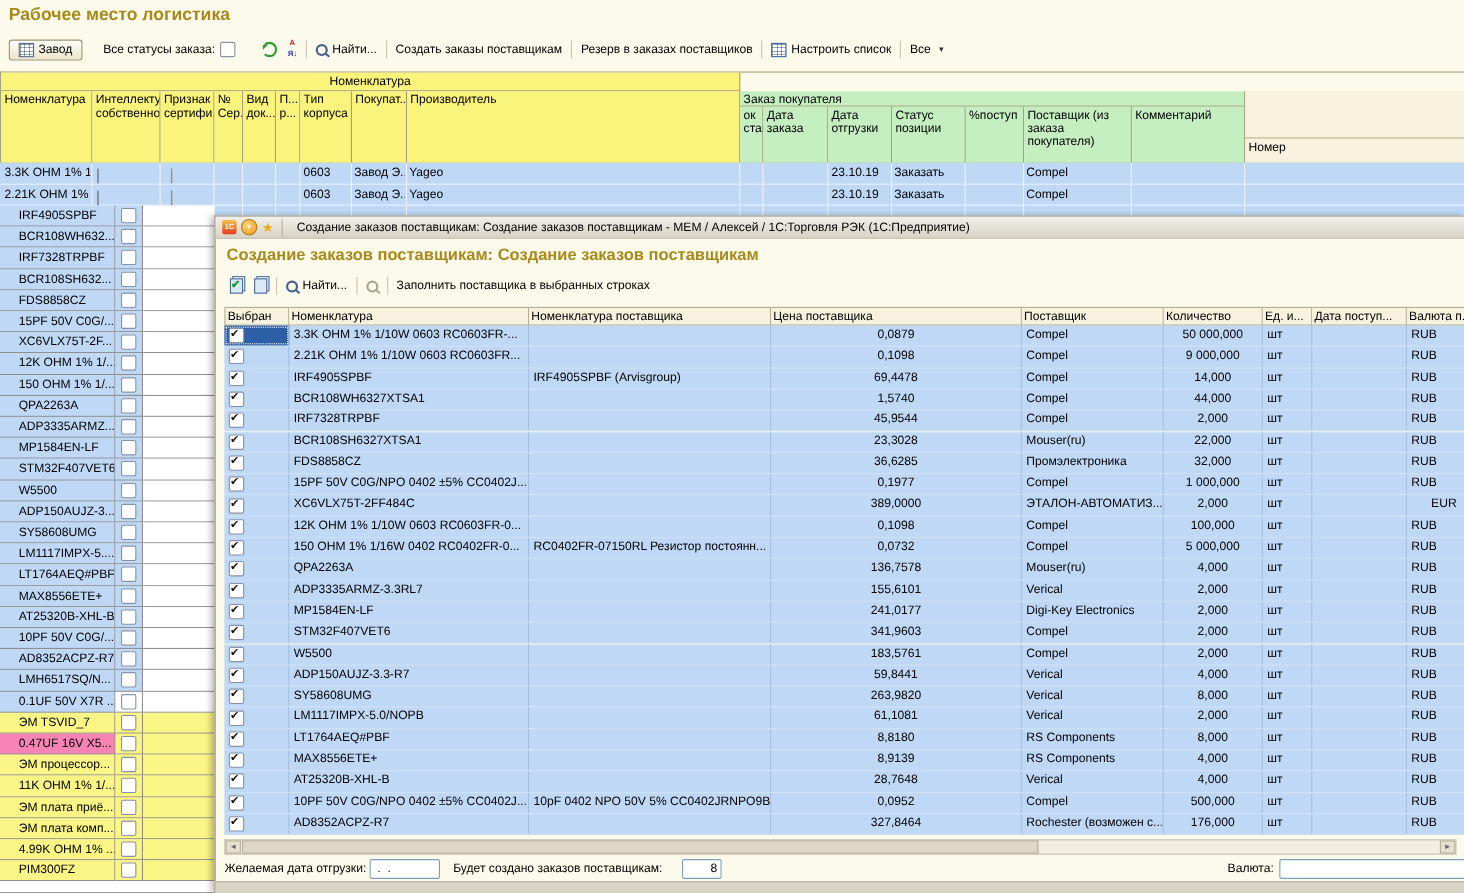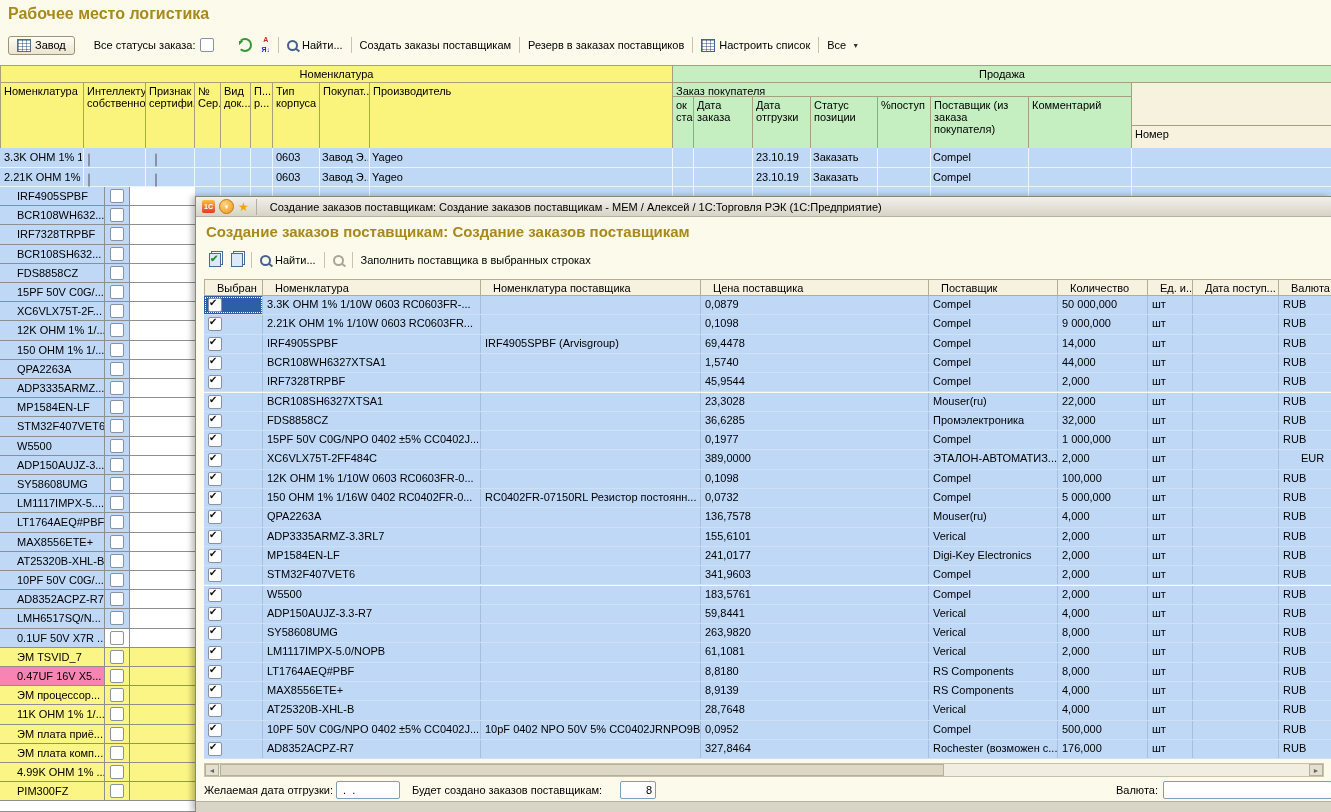--- a/index.html
+++ b/index.html
@@ -65,26 +65,26 @@
   
   .dialog{left:195px;top:196px;width:1136px;height:616px;background:var(--bg,#FCFAEB);
     border-left:1px solid #8a8678;border-top:1px solid #8a8678;box-shadow:-3px 0 6px rgba(0,0,0,.28);}
   .dlg-titlebar{left:0;top:0;width:100%;height:20px;background:linear-gradient(#f1f0ea,#d7d3c6);
     border-bottom:1px solid #b5b1a1;display:flex;align-items:center;gap:4px;padding:0 6px;}
   .dlg-title-text{margin-left:6px;white-space:nowrap;overflow:hidden;}
   .dlg-heading{left:10px;top:26px;font-size:15px;font-weight:bold;color:var(--accent,#A8891B);}
   .dlg-toolbar{left:8px;top:53px;height:20px;display:flex;align-items:center;}
   
   .dhead-cell{position:absolute;top:82px;height:17px;background:#f6f2df;border:1px solid #b3ad96;border-left:0;
-    padding:2px 12px;box-sizing:border-box;white-space:nowrap;overflow:hidden;}
+    padding:2px 2px;box-sizing:border-box;white-space:nowrap;overflow:hidden;}
   .dhead-first{border-left:1px solid #b3ad96;}
   .drow{position:absolute;left:8px;width:1128px;height:19.3px;background:var(--blue,#BED8F6);border-bottom:1px solid #cfe0f2;box-sizing:border-box;}
   .dcell{position:absolute;top:0;bottom:0;border-right:1px solid #a6bfdf;padding:2px 4px;box-sizing:border-box;
     white-space:nowrap;overflow:hidden;}
-  .dcell.num{text-align:left;}
+  .dcell.num{text-align:center;}
   .dcell.sel{background:var(--sel,#2D5FA6);outline:1px dotted #fff;outline-offset:-2px;}
   .dcell.cbx{display:flex;align-items:center;padding-left:4px;}
   
   .hscroll{left:8px;top:566px;width:1120px;height:14px;background:#f1eee1;border:1px solid #c6c1ad;}
   .hscroll .arrow{position:absolute;top:0;bottom:0;width:14px;background:#e4e0d0;border:1px solid #b5b09a;
     font-size:7px;color:#666;display:flex;align-items:center;justify-content:center;box-sizing:border-box;}
   .hscroll .thumb{position:absolute;left:15px;top:0;bottom:0;width:724px;background:#ddd8c6;border:1px solid #b5b09a;box-sizing:border-box;}
   .dlg-footer-label{position:absolute;top:587px;white-space:nowrap;}
   .tinput{position:absolute;top:584px;height:18px;border:1px solid #7f9db9;background:#fff;
     font:11px "Liberation Sans",sans-serif;padding:0 3px;box-sizing:border-box;border-radius:2px;}
@@ -135,21 +135,20 @@
     </div>
     <div class="tb-sep"></div>
     <div class="tb-item">
       <span>Все</span>
       <span class="caret">▼</span>
     </div>
   </div>
 
   <div class="abs main-header" id="main-header">
       <div class="hcell h-yellow center" style="left: 0px; top: 0px; width: 672px; height: 17px;">Номенклатура</div>
-      <div class="hcell h-green center" style="left: 672px; top: 0px; width: 659px; height: 17px;">Продажа</div>
       <div class="hcell h-yellow" style="left: 0px; top: 17px; width: 83px; height: 66px;">Номенклатура</div>
       <div class="hcell h-yellow" style="left: 83px; top: 17px; width: 62px; height: 66px;">Интеллекту...
 собственно...</div>
       <div class="hcell h-yellow" style="left: 145px; top: 17px; width: 49px; height: 66px;">Признак
 сертифи...</div>
       <div class="hcell h-yellow" style="left: 194px; top: 17px; width: 26px; height: 66px;">№
 Сер...</div>
       <div class="hcell h-yellow" style="left: 220px; top: 17px; width: 30px; height: 66px;">Вид
 док...</div>
       <div class="hcell h-yellow" style="left: 250px; top: 17px; width: 22px; height: 66px;">П...

